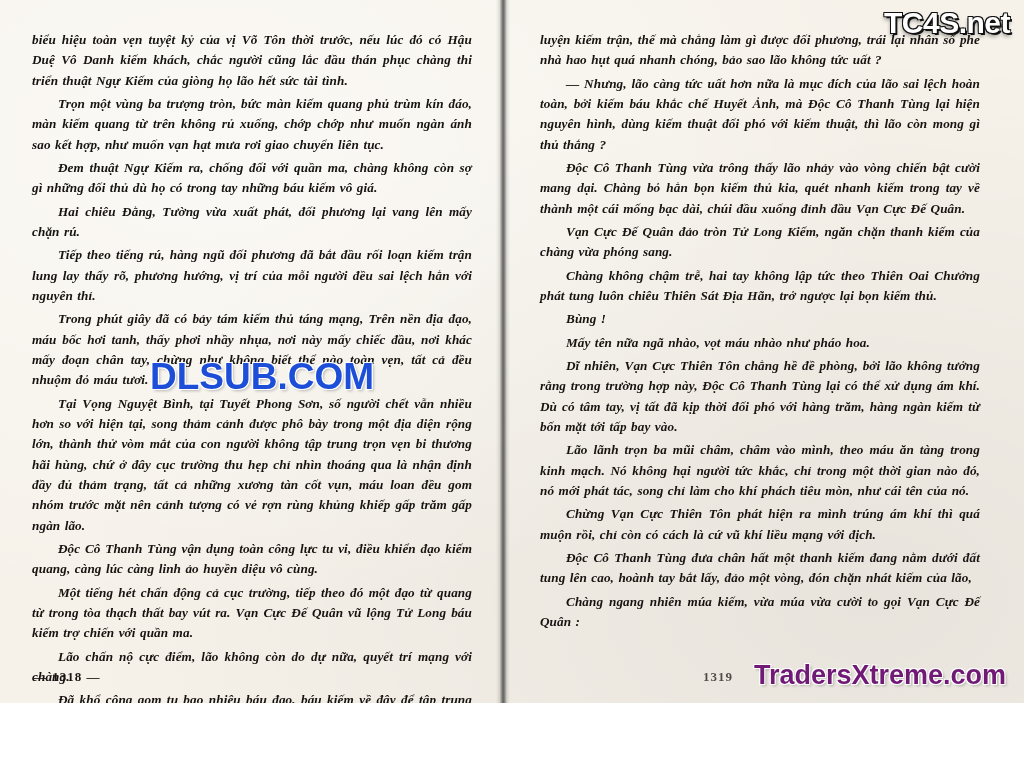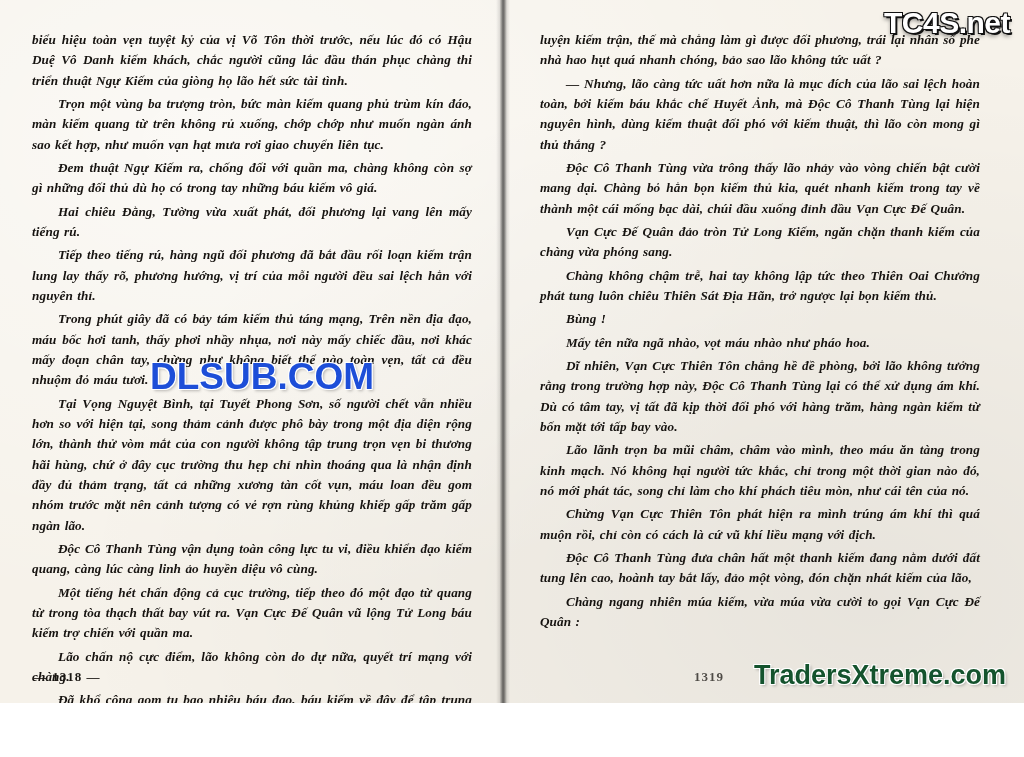--- a/index.html
+++ b/index.html
@@ -65,21 +65,21 @@
 
   .page-num {
     position: absolute;
     bottom: 18px;
     font-size: 13px;
     font-weight: 700;
     color: #1a1713;
     letter-spacing: 1px;
   }
   .page-num.left  { left: 34px; }
-  .page-num.right { right: 300px; opacity: 0.75; }
+  .page-num.right { right: 291px; opacity: 0.75; }
 
   
   .wm-tc4s {
     position: absolute;
     top: 6px;
     right: 14px;
     font-family: "Liberation Sans", sans-serif;
     font-weight: bold;
     font-size: 30px;
     letter-spacing: -0.5px;
@@ -107,41 +107,41 @@
       -1px 1px 0 #ffffff,
       2px 2px 3px rgba(0,0,0,0.25);
   }
   .wm-traders {
     position: absolute;
     right: 18px;
     bottom: 12px;
     font-family: "Liberation Sans", sans-serif;
     font-weight: bold;
     font-size: 27px;
-    color: #14532d;
+    color: #701a75;
     text-shadow:
       1px 1px 0 #ffffff,
       -1px -1px 0 #ffffff,
       1px -1px 0 #ffffff,
       -1px 1px 0 #ffffff,
       2px 2px 3px rgba(0,0,0,0.25);
   }
 </style>
 </head>
 <body>
 
 <div id="page">
 
   <div class="gutter"></div>
 
   <div class="col left">
     <p>biểu hiệu toàn vẹn tuyệt kỷ của vị Võ Tôn thời trước, nếu lúc đó có Hậu Duệ Vô Danh kiếm khách, chắc người cũng lắc đầu thán phục chàng thi triển thuật Ngự Kiếm của giòng họ lão hết sức tài tình.</p>
     <p class="indent">Trọn một vùng ba trượng tròn, bức màn kiếm quang phủ trùm kín đáo, màn kiếm quang từ trên không rủ xuống, chớp chớp như muốn ngàn ánh sao kết hợp, như muốn vạn hạt mưa rơi giao chuyển liên tục.</p>
     <p class="indent">Đem thuật Ngự Kiếm ra, chống đối với quần ma, chàng không còn sợ gì những đối thủ dù họ có trong tay những báu kiếm vô giá.</p>
-    <p class="indent">Hai chiêu Đằng, Tường vừa xuất phát, đối phương lại vang lên mấy tiếng rú.</p>
+    <p class="indent">Hai chiêu Đằng, Tường vừa xuất phát, đối phương lại vang lên mấy chặn rú.</p>
     <p class="indent">Tiếp theo tiếng rú, hàng ngũ đối phương đã bắt đầu rối loạn kiếm trận lung lay thấy rõ, phương hướng, vị trí của mỗi người đều sai lệch hẳn với nguyên thỉ.</p>
     <p class="indent">Trong phút giây đã có bảy tám kiếm thủ táng mạng, Trên nền địa đạo, máu bốc hơi tanh, thấy phơi nhầy nhụa, nơi này mấy chiếc đầu, nơi khác mấy đoạn chân tay, chừng như không biết thể nào toàn vẹn, tất cả đều nhuộm đỏ máu tươi.</p>
     <p class="indent">Tại Vọng Nguyệt Bình, tại Tuyết Phong Sơn, số người chết vẫn nhiều hơn so với hiện tại, song thảm cảnh được phô bày trong một địa diện rộng lớn, thành thử vòm mắt của con người không tập trung trọn vẹn bi thương hãi hùng, chứ ở đây cục trường thu hẹp chỉ nhìn thoáng qua là nhận định đầy đủ thảm trạng, tất cả những xương tàn cốt vụn, máu loan đều gom nhóm trước mặt nên cảnh tượng có vẻ rợn rùng khủng khiếp gấp trăm gấp ngàn lão.</p>
     <p class="indent">Độc Cô Thanh Tùng vận dụng toàn công lực tu vi, điều khiển đạo kiếm quang, càng lúc càng linh ảo huyền diệu vô cùng.</p>
     <p class="indent">Một tiếng hét chấn động cả cục trường, tiếp theo đó một đạo từ quang từ trong tòa thạch thất bay vút ra. Vạn Cực Đế Quân vũ lộng Tử Long báu kiếm trợ chiến với quần ma.</p>
     <p class="indent">Lão chấn nộ cực điểm, lão không còn do dự nữa, quyết trí mạng với chàng.</p>
     <p class="indent">Đã khổ công gom tụ bao nhiêu báu đao, báu kiếm về đây để tập trung được số kiếm thủ khét tiếng trên giang hồ, đã dày công tập [</p>
   </div>
 
   <div class="col right">

